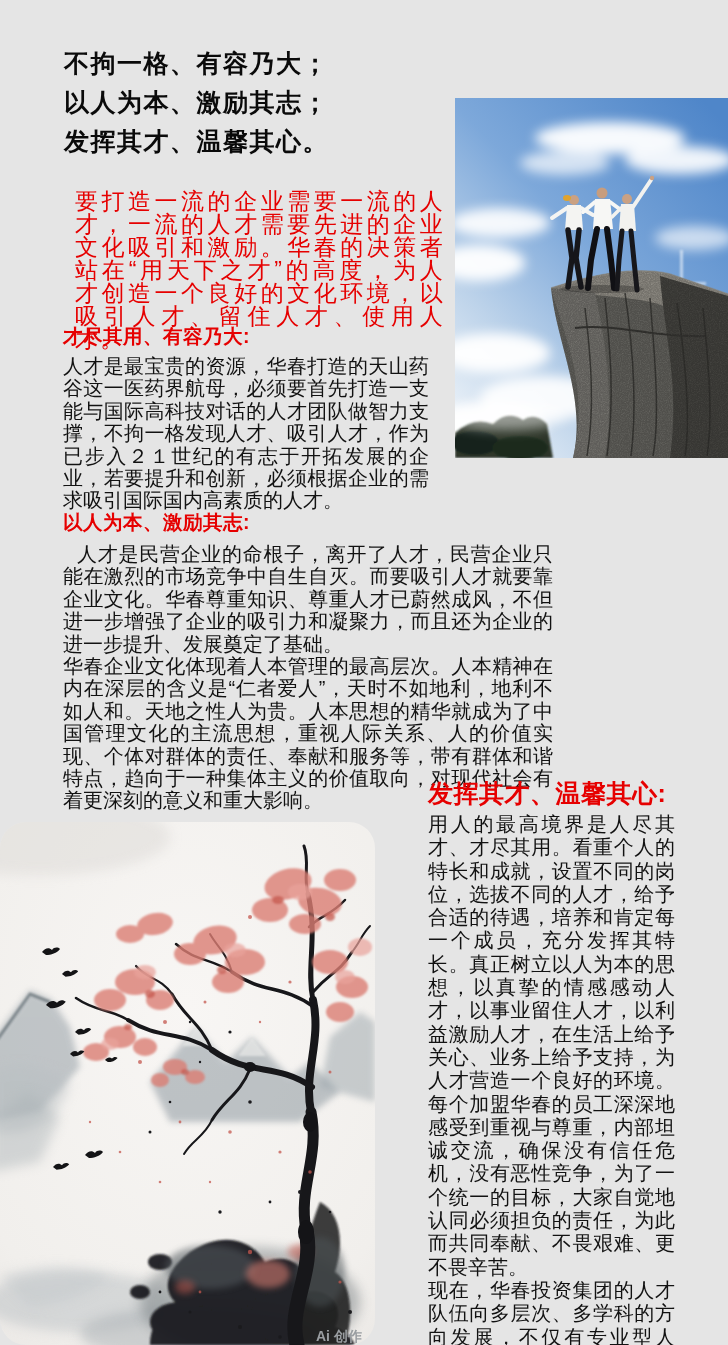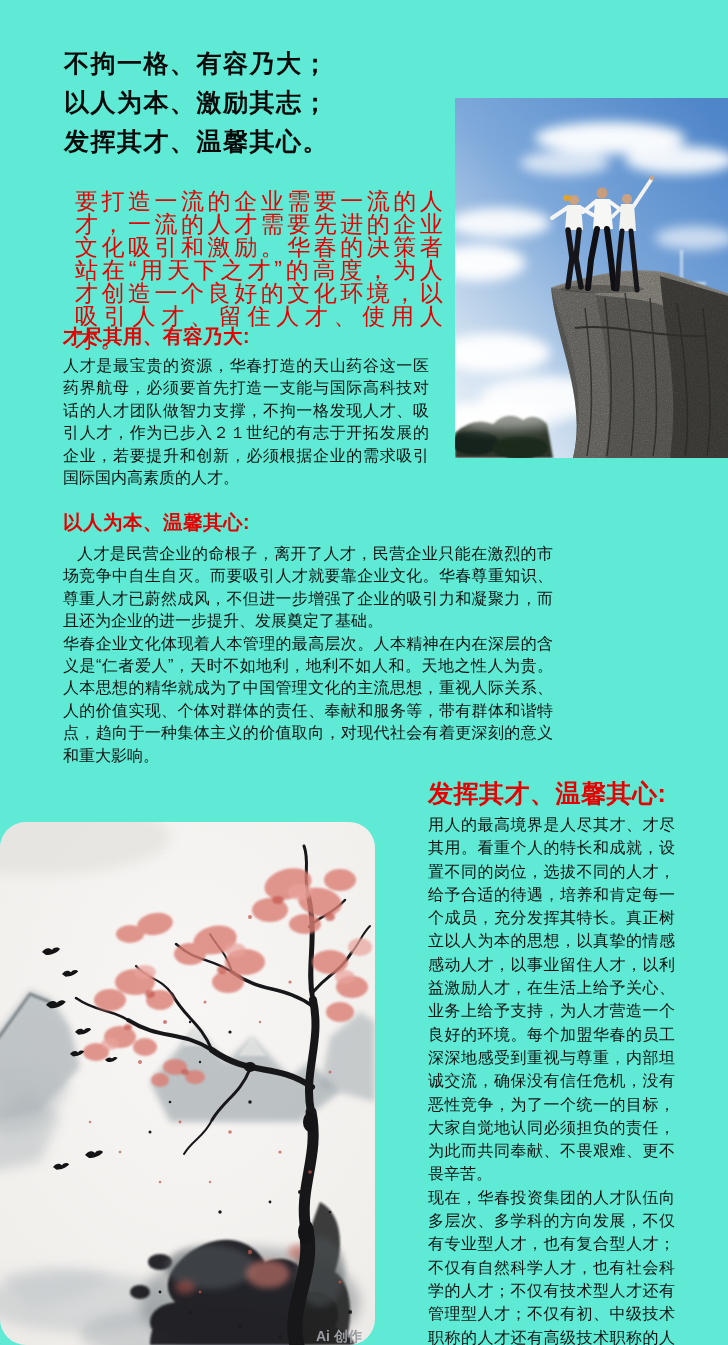--- a/index.html
+++ b/index.html
@@ -1,42 +1,42 @@
 <!DOCTYPE html>
 <html><head>
 <meta charset="utf-8">
 <style>
   html,body{margin:0;padding:0;}
   body{
     width:728px;height:1345px;background:#ffffff;
     font-family:"Liberation Sans", sans-serif;
     -webkit-font-smoothing:none;
   }
-  .page{position:relative;width:728px;height:1345px;overflow:hidden;background:#5eead4;}
+  .page{position:relative;width:728px;height:1345px;overflow:hidden;background:#e5e5e5;}
 
   .main-heading{
     position:absolute;left:64px;top:44px;margin:0;
     font-size:25px;font-weight:700;color:#0a0a0a;
     line-height:39px;letter-spacing:1.5px;
   }
   .main-heading span{display:block;}
 
   .intro{
     position:absolute;left:62px;top:177px;width:370px;margin:13px;
     font-size:23px;line-height:23px;letter-spacing:2.2px;
     color:#e60000;text-align:justify;
   }
 
   .sec{position:absolute;}
   .sec h2{
     margin:0;color:#e60000;font-weight:700;
     font-size:19.5px;line-height:24px;letter-spacing:0.5px;
   }
   .sec p{
-    margin:0;color:#121212;font-size:16px;line-height:22.4px;
+    margin:0;color:#121212;font-size:20px;line-height:22.4px;
     text-align:justify;
   }
   .sec1{left:63px;top:324px;width:366px;}
   .sec1 h2{margin-bottom:7px;}
   .sec2{left:63px;top:510px;width:490px;}
   .sec2 h2{margin-bottom:9px;}
   .sec2 p.p-indent{text-indent:14px;}
   .sec3{left:428px;top:781px;width:247px;}
   .sec3 h2{font-size:25px;margin-bottom:8px;}
   .sec3 p{line-height:23.3px;}
@@ -61,21 +61,21 @@
   </h1>
 
   <p class="intro">要打造一流的企业需要一流的人才，一流的人才需要先进的企业文化吸引和激励。华春的决策者站在“用天下之才”的高度，为人才创造一个良好的文化环境，以吸引人才、留住人才、使用人才。</p>
 
   <section class="sec sec1">
     <h2>才尽其用、有容乃大:</h2>
     <p>人才是最宝贵的资源，华春打造的天山药谷这一医药界航母，必须要首先打造一支能与国际高科技对话的人才团队做智力支撑，不拘一格发现人才、吸引人才，作为已步入２１世纪的有志于开拓发展的企业，若要提升和创新，必须根据企业的需求吸引国际国内高素质的人才。</p>
   </section>
 
   <section class="sec sec2">
-    <h2>以人为本、温馨其心:</h2>
+    <h2>以人为本、激励其志:</h2>
     <p class="p-indent">人才是民营企业的命根子，离开了人才，民营企业只能在激烈的市场竞争中自生自灭。而要吸引人才就要靠企业文化。华春尊重知识、尊重人才已蔚然成风，不但进一步增强了企业的吸引力和凝聚力，而且还为企业的进一步提升、发展奠定了基础。</p>
     <p>华春企业文化体现着人本管理的最高层次。人本精神在内在深层的含义是“仁者爱人”，天时不如地利，地利不如人和。天地之性人为贵。人本思想的精华就成为了中国管理文化的主流思想，重视人际关系、人的价值实现、个体对群体的责任、奉献和服务等，带有群体和谐特点，趋向于一种集体主义的价值取向，对现代社会有着更深刻的意义和重大影响。</p>
   </section>
 
   <section class="sec sec3">
     <h2>发挥其才、温馨其心:</h2>
     <p>用人的最高境界是人尽其才、才尽其用。看重个人的特长和成就，设置不同的岗位，选拔不同的人才，给予合适的待遇，培养和肯定每一个成员，充分发挥其特长。真正树立以人为本的思想，以真挚的情感感动人才，以事业留住人才，以利益激励人才，在生活上给予关心、业务上给予支持，为人才营造一个良好的环境。每个加盟华春的员工深深地感受到重视与尊重，内部坦诚交流，确保没有信任危机，没有恶性竞争，为了一个统一的目标，大家自觉地认同必须担负的责任，为此而共同奉献、不畏艰难、更不畏辛苦。</p>
     <p>现在，华春投资集团的人才队伍向多层次、多学科的方向发展，不仅有专业型人才，也有复合型人才；不仅有自然科学人才，也有社会科学的人才；不仅有技术型人才还有管理型人才；不仅有初、中级技术职称的人才还有高级技术职称的人才。这支人才队伍，以促进企业发展为己任，为企业的发展出谋献策。</p>
   </section>
 

